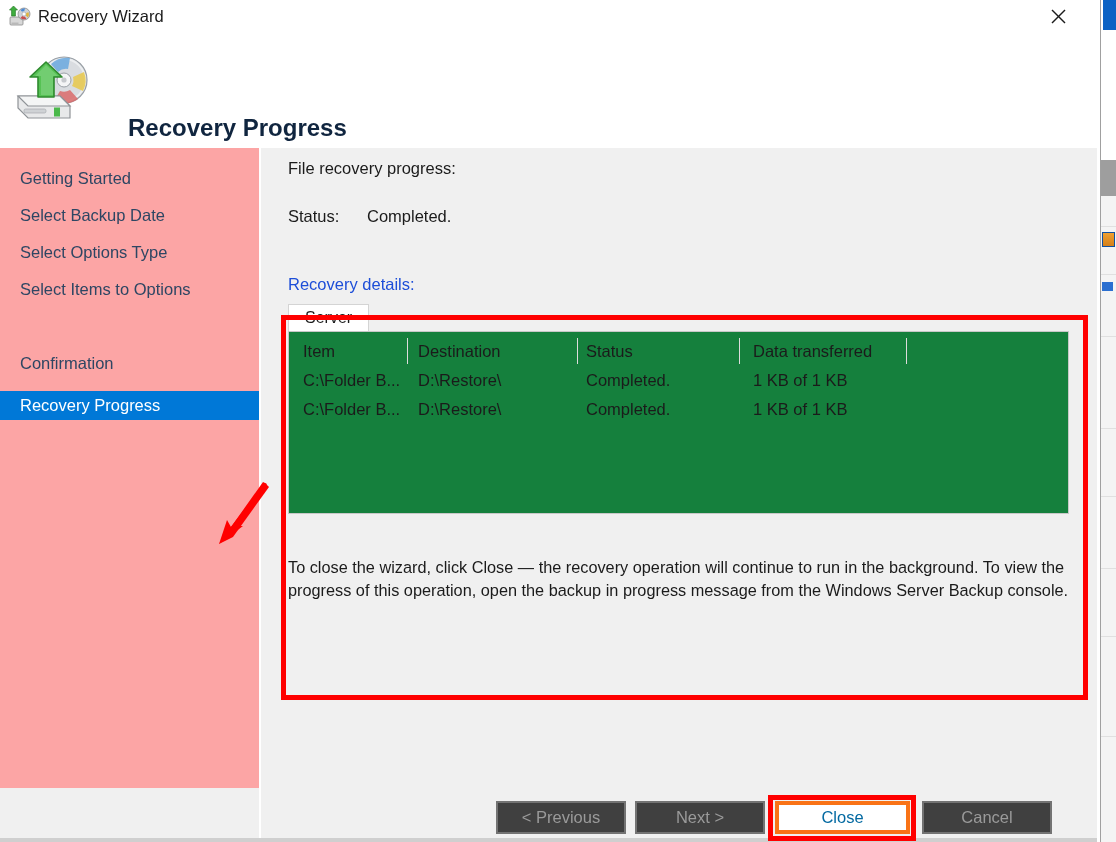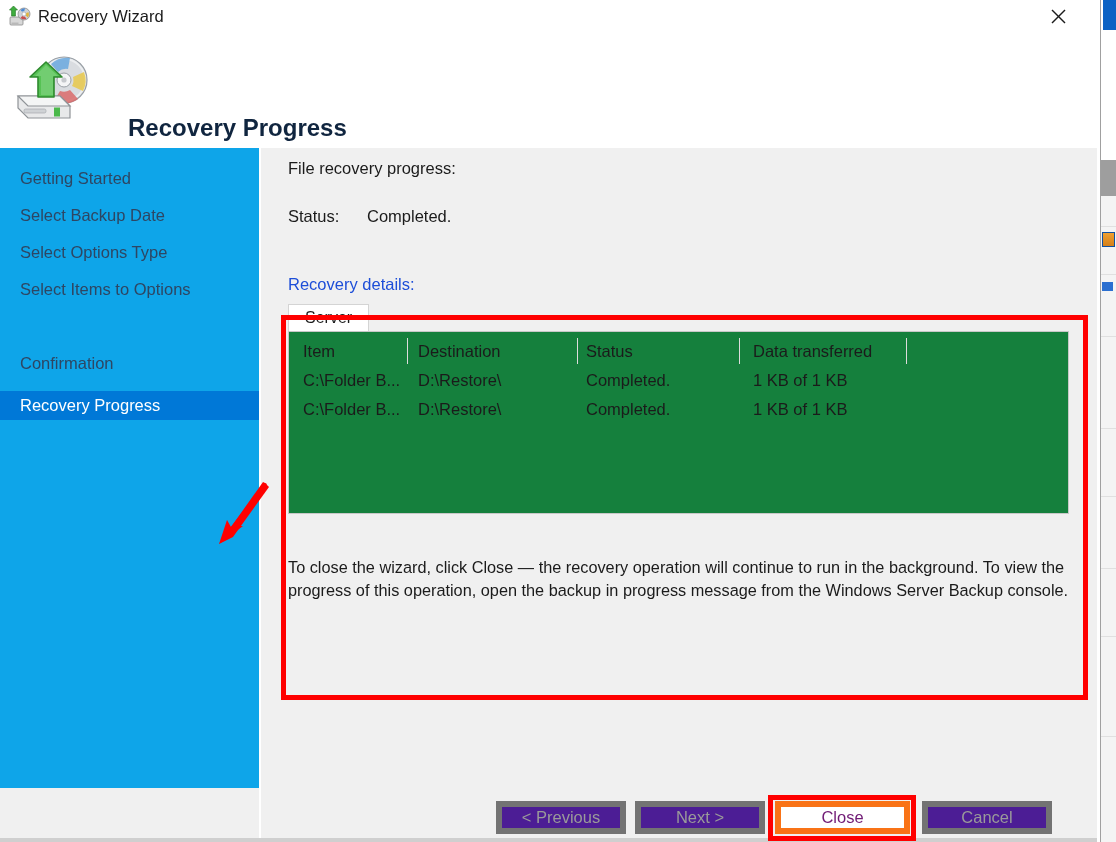--- a/index.html
+++ b/index.html
@@ -86,21 +86,21 @@
     height: 640px;
     background: #f0f0f0;
   }
 
   
   #sidebar {
     position: absolute;
     left: 0; top: 0;
     width: 259px;
     height: 640px;
-    background: #0ea5e9;
+    background: #fca5a5;
   }
   #sidebar-divider {
     position: absolute;
     left: 259px; top: 0;
     width: 2px; height: 640px;
     background: #ffffff;
   }
   .nav-item {
     position: absolute;
     left: 0;
@@ -282,28 +282,28 @@
     top: 13px;
     height: 33px;
     display: flex;
     align-items: center;
     justify-content: center;
     font-size: 16.5px;
     box-sizing: border-box;
     cursor: default;
   }
   .wbtn.disabled {
-    background: #4c1d95;
-    border: 6px solid #737373;
+    background: #404040;
+    border: 2px solid #737373;
     color: #9a9a9a;
   }
   .wbtn.enabled {
     background: #ffffff;
-    border: 6px solid #f97316;
-    color: #701a75;
+    border: 4px solid #f97316;
+    color: #0369a1;
   }
   #close-highlight {
     position: absolute;
     left: 768px; top: 795px;
     width: 148px; height: 46px;
     border: 5px solid #ff0000;
     box-sizing: border-box;
     pointer-events: none;
   }
 

